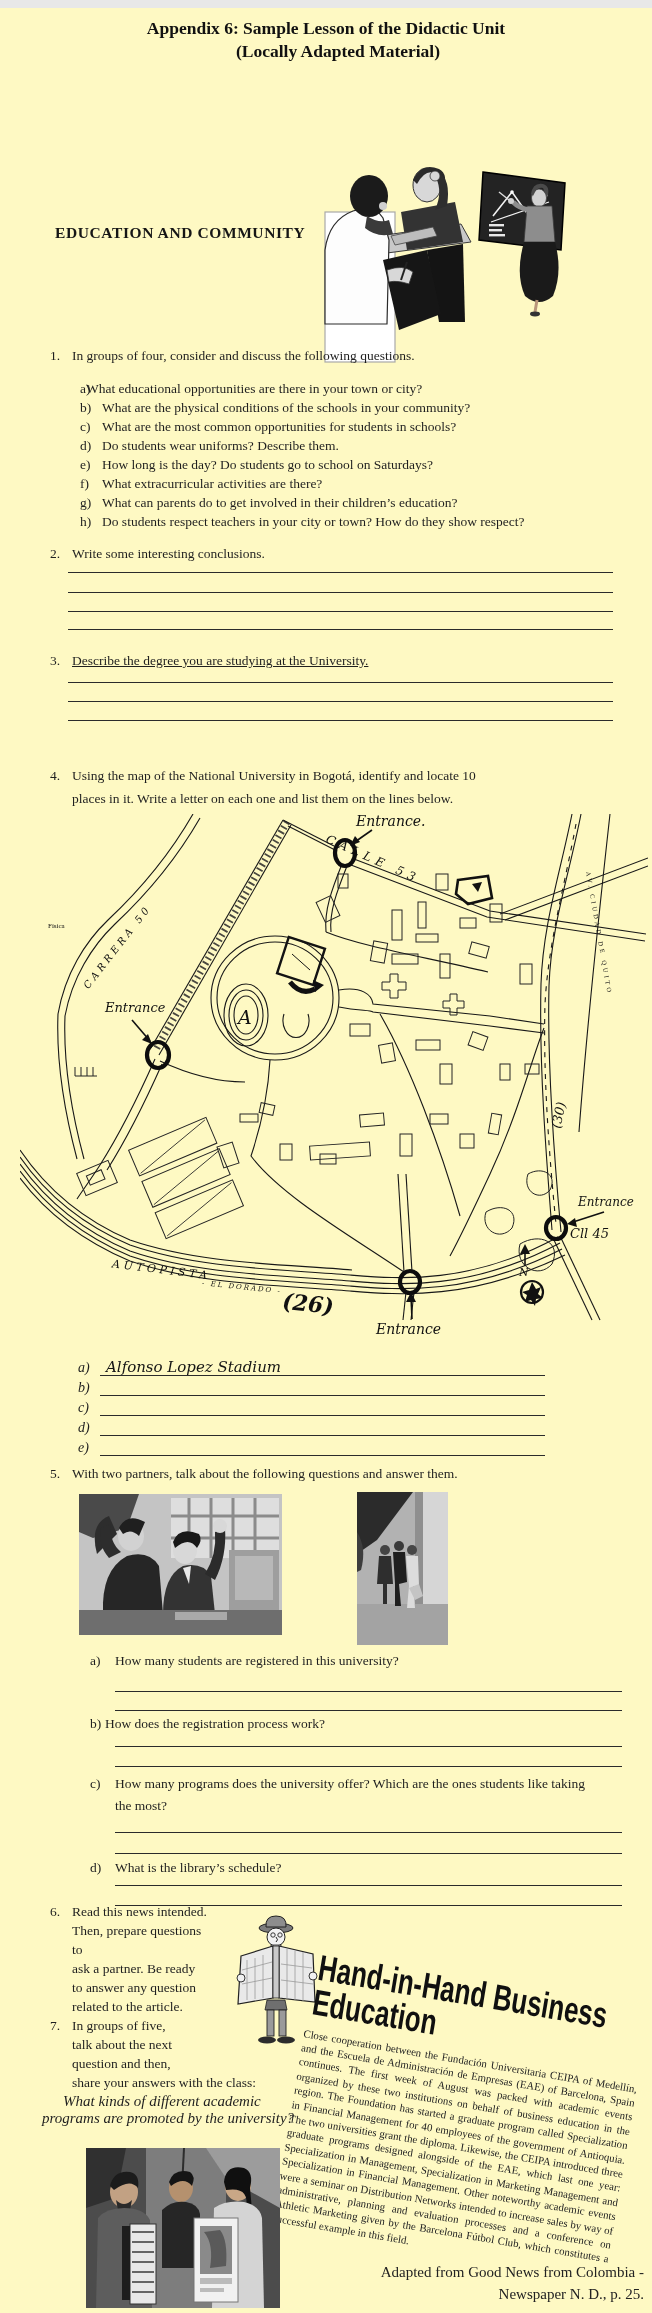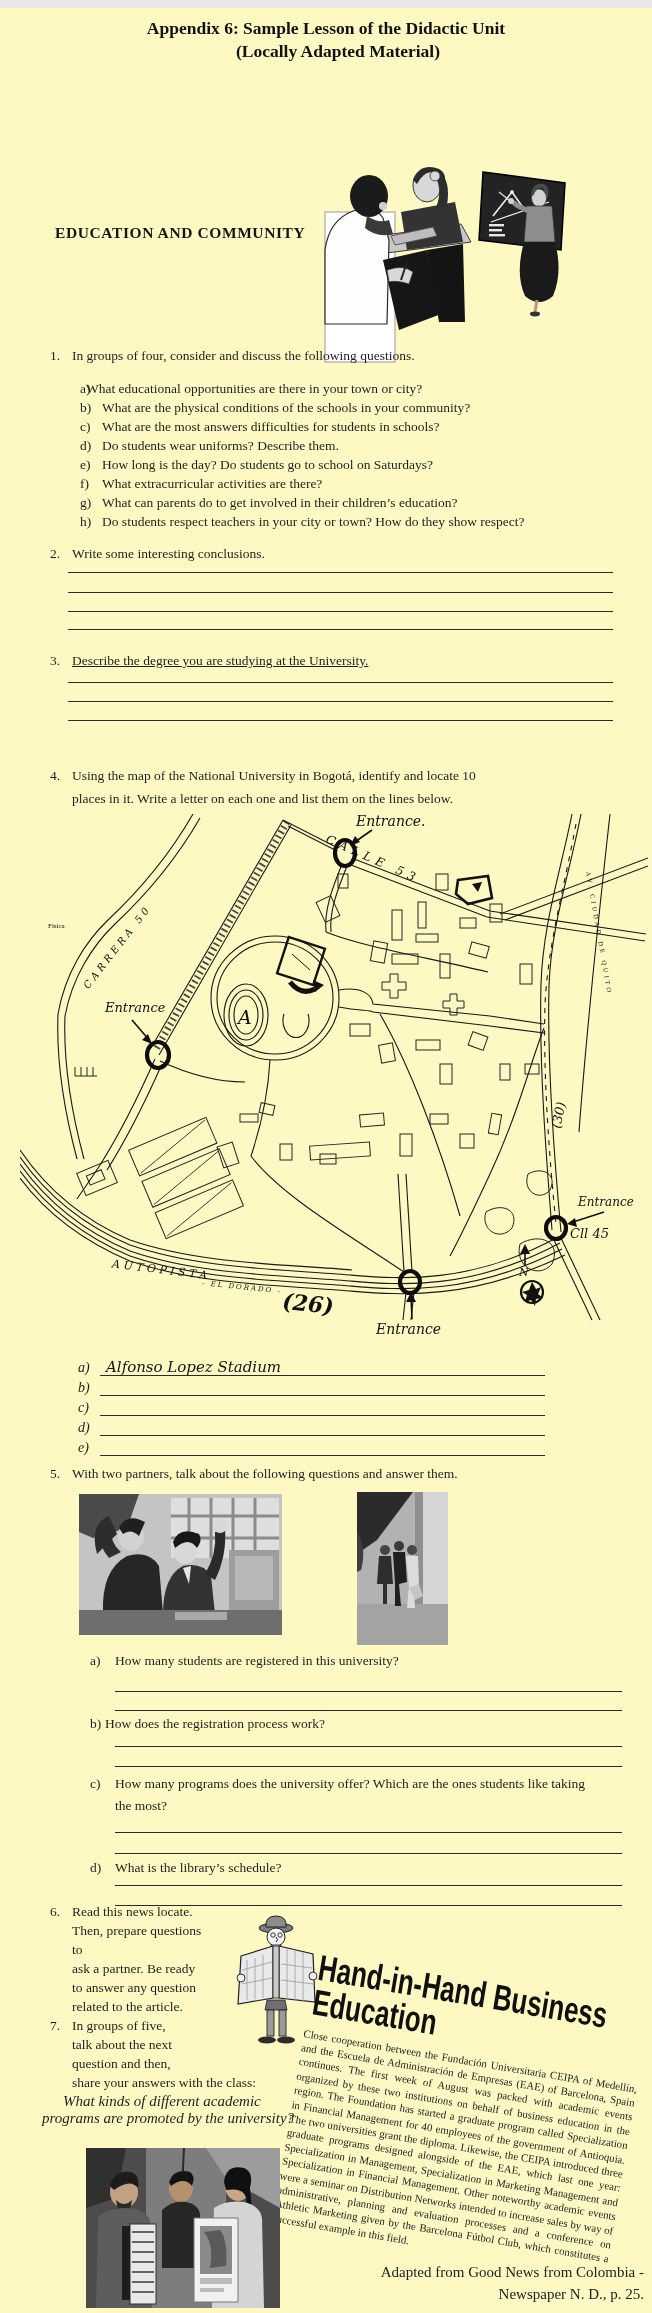--- a/index.html
+++ b/index.html
@@ -83,21 +83,21 @@
   </svg>
 
   <div class="abs num" style="top:340px;left:50px;">1.</div>
   <div class="abs itext" style="top:340px;left:72px;">In groups of four, consider and discuss the following questions.</div>
 
   <div class="abs qlab" style="top:373px;left:80px;">a)</div>
   <div class="abs qtext" style="top:373px;left:86px;">What educational opportunities are there in your town or city?</div>
   <div class="abs qlab" style="top:392px;left:80px;">b)</div>
   <div class="abs qtext" style="top:392px;left:102px;">What are the physical conditions of the schools in your community?</div>
   <div class="abs qlab" style="top:411px;left:80px;">c)</div>
-  <div class="abs qtext" style="top:411px;left:102px;">What are the most answers difficulties for students in schools?</div>
+  <div class="abs qtext" style="top:411px;left:102px;">What are the most common opportunities for students in schools?</div>
   <div class="abs qlab" style="top:430px;left:80px;">d)</div>
   <div class="abs qtext" style="top:430px;left:102px;">Do students wear uniforms? Describe them.</div>
   <div class="abs qlab" style="top:449px;left:80px;">e)</div>
   <div class="abs qtext" style="top:449px;left:102px;">How long is the day? Do students go to school on Saturdays?</div>
   <div class="abs qlab" style="top:468px;left:80px;">f)</div>
   <div class="abs qtext" style="top:468px;left:102px;">What extracurricular activities are there?</div>
   <div class="abs qlab" style="top:487px;left:80px;">g)</div>
   <div class="abs qtext" style="top:487px;left:102px;">What can parents do to get involved in their children’s education?</div>
   <div class="abs qlab" style="top:506px;left:80px;">h)</div>
   <div class="abs qtext" style="top:506px;left:102px;">Do students respect teachers in your city or town? How do they show respect?</div>
@@ -345,21 +345,21 @@
   <div class="abs qtext" style="top:1790px;left:115px;">the most?</div>
   <div class="wline" style="top:1824px;left:115px;width:507px;"></div>
   <div class="wline" style="top:1845px;left:115px;width:507px;"></div>
 
   <div class="abs qlab" style="top:1852px;left:90px;">d)</div>
   <div class="abs qtext" style="top:1852px;left:115px;">What is the library’s schedule?</div>
   <div class="wline" style="top:1877px;left:115px;width:507px;"></div>
   <div class="wline" style="top:1897px;left:115px;width:507px;"></div>
 
   <div class="abs num" style="top:1896px;left:50px;">6.</div>
-  <div class="abs itext" style="top:1896px;left:72px;">Read this news locate.</div>
+  <div class="abs itext" style="top:1896px;left:72px;">Read this news intended.</div>
   <div class="abs itext" style="top:1915px;left:72px;">Then, prepare questions</div>
   <div class="abs itext" style="top:1934px;left:72px;">to</div>
   <div class="abs itext" style="top:1953px;left:72px;">ask a partner. Be ready</div>
   <div class="abs itext" style="top:1972px;left:72px;">to answer any question</div>
   <div class="abs itext" style="top:1991px;left:72px;">related to the article.</div>
 
   <div class="abs num" style="top:2010px;left:50px;">7.</div>
   <div class="abs itext" style="top:2010px;left:72px;">In groups of five,</div>
   <div class="abs itext" style="top:2029px;left:72px;">talk about the next</div>
   <div class="abs itext" style="top:2048px;left:72px;text-align:right;">question and then,</div>

